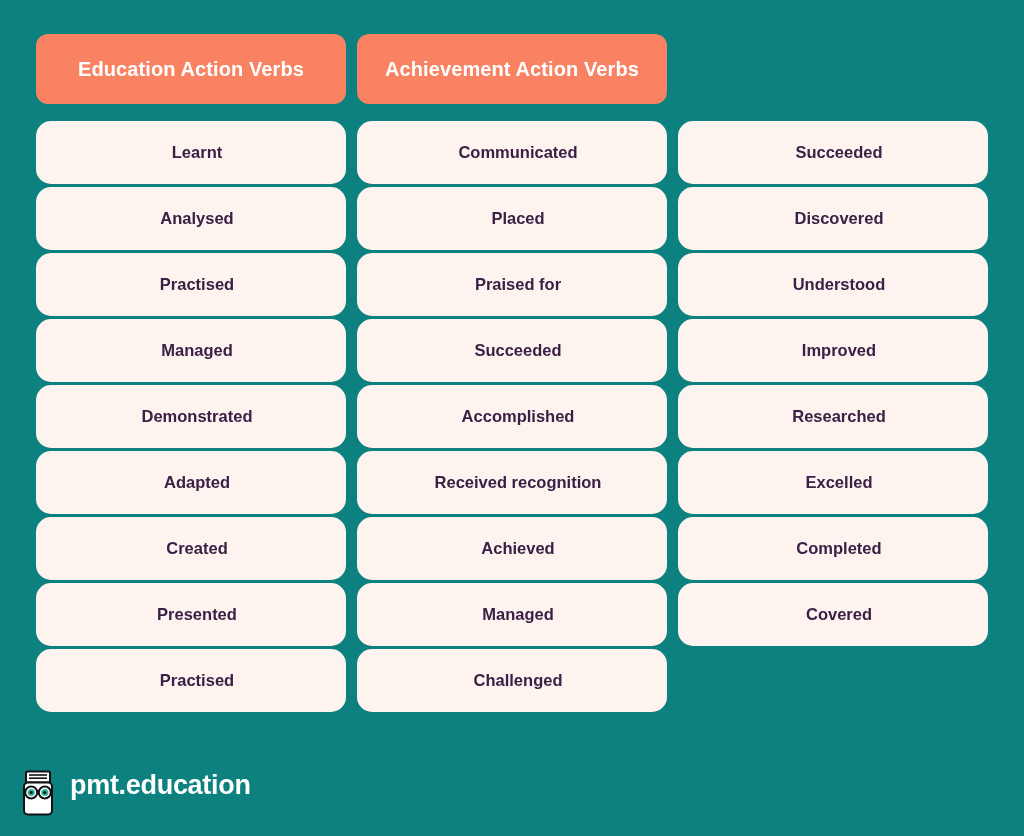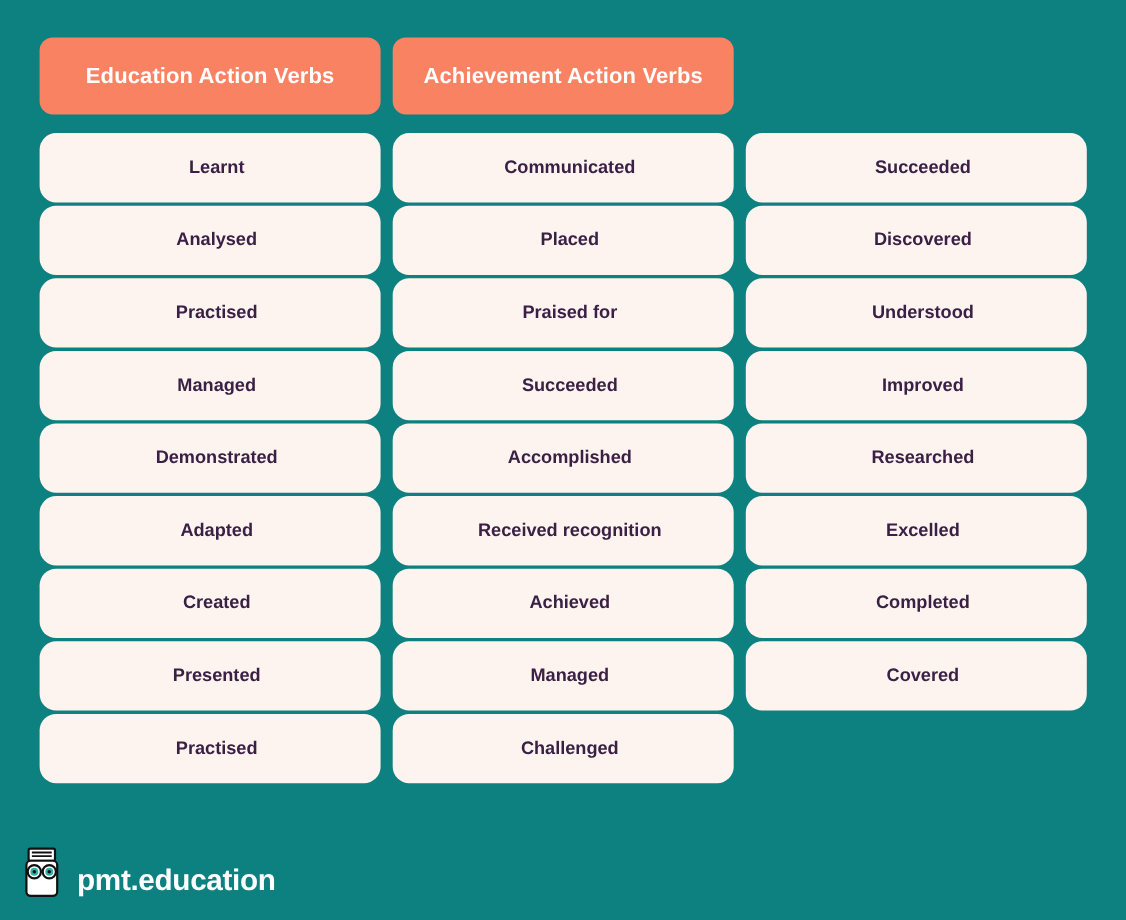--- a/index.html
+++ b/index.html
@@ -65,21 +65,21 @@
     font-weight: bold;
     text-align: center;
     line-height: 1.15;
     margin-left: 12px;
   }
   .footer {
     position: absolute;
     left: 18px;
     bottom: 20px;
     display: flex;
-    align-items: flex-end;
+    align-items: flex-start;
     gap: 12px;
   }
   .logo-mark {
     width: 40px;
     height: 46px;
     flex: 0 0 auto;
     display: block;
   }
   .logo-text {
     color: #ffffff;

